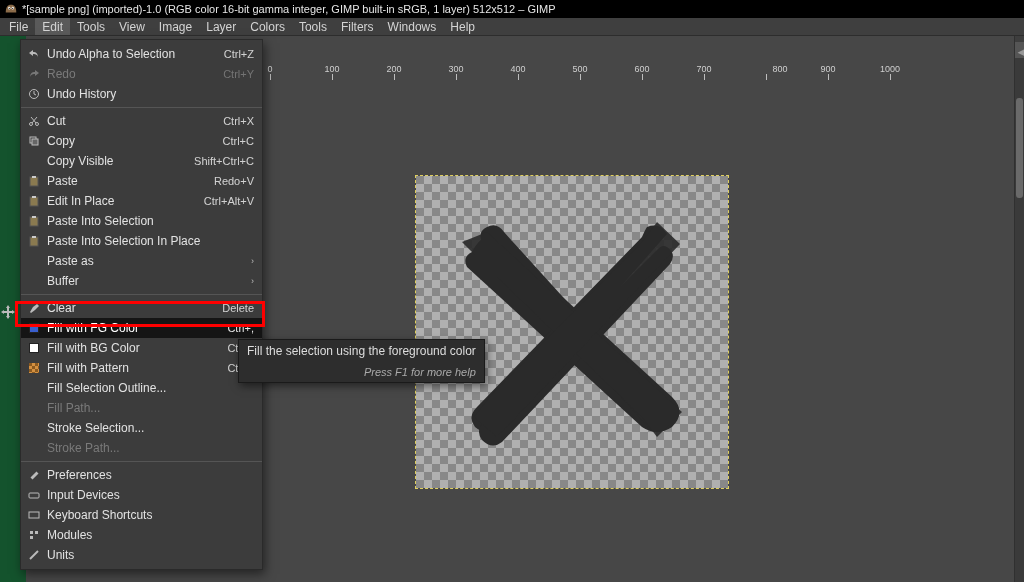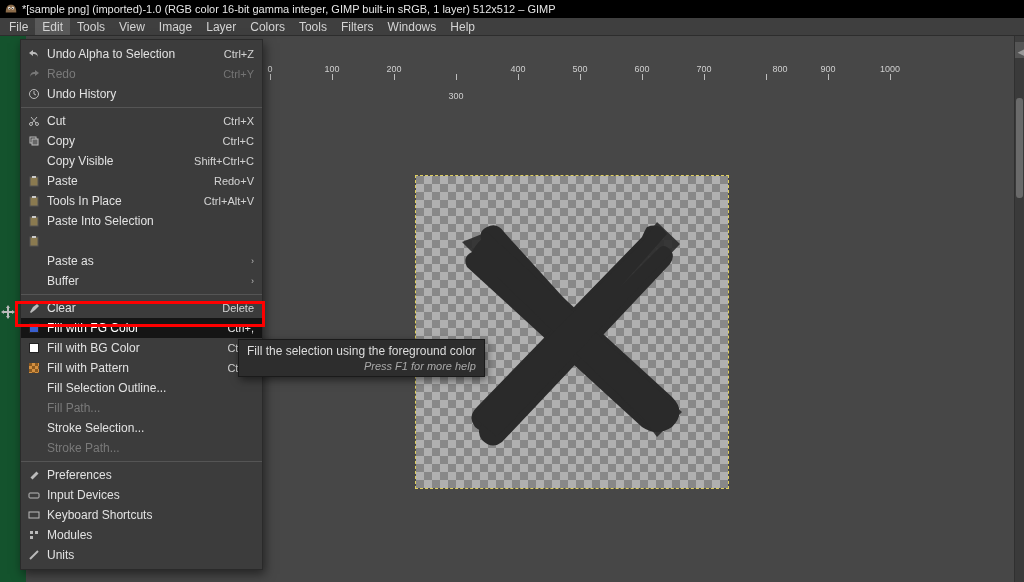--- a/index.html
+++ b/index.html
@@ -157,21 +157,21 @@
       position: absolute;
       top: 339px; left: 238px;
       background: #2d2d2d;
       border: 1px solid #1a1a1a;
       padding: 4px 8px;
       box-shadow: 2px 3px 8px rgba(0,0,0,0.5);
       color: #ddd;
       font-size: 12px;
       z-index: 1003;
     }
-    .tooltip .t2 { font-style: italic; color:#aaa; text-align:right; font-size:11px; margin-top:2px;}
+    .tooltip .t2 { font-style: italic; color:#aaa; text-align:right; font-size:11px; margin-top:8px;}
 
     .scrollbar-v {
       position:absolute; right:0; top:22px; bottom:0; width:9px;
       background:#3a3a3a;
     }
     .scrollbar-v .thumb {
       position:absolute; left:1px; right:1px; top:40px; height:100px;
       background:#6a6a6a; border-radius:3px;
     }
     .swatch-fg { width:10px;height:10px;background:#3a5fcd;border:1px solid #222;display:inline-block;}
@@ -249,21 +249,21 @@
         <span style="left: 90px;">-200</span>
         <div class="tick" style="left: 90px;"></div>
         <span style="left: 152px;">-100</span>
         <div class="tick" style="left: 152px;"></div>
         <span style="left: 214px;">0</span>
         <div class="tick" style="left: 214px;"></div>
         <span style="left: 276px;">100</span>
         <div class="tick" style="left: 276px;"></div>
         <span style="left: 338px;">200</span>
         <div class="tick" style="left: 338px;"></div>
-        <span style="left: 400px; margin-top: 27px;">300</span>
+        <span style="left: 400px;">300</span>
         <div class="tick" style="left: 400px;"></div>
         <span style="left: 462px;">400</span>
         <div class="tick" style="left: 462px;"></div>
         <span style="left: 524px;">500</span>
         <div class="tick" style="left: 524px;"></div>
         <span style="left: 586px;">600</span>
         <div class="tick" style="left: 586px;"></div>
         <span style="left: 648px;">700</span>
         <div class="tick" style="left: 648px;"></div>
         <span style="left: 724px;">800</span>
@@ -363,39 +363,40 @@
       <span class="mi-label">Paste</span>
       <span class="mi-accel">Redo+V</span>
     </div>
     <div class="menu-row">
       <span class="mi-icon">
         <svg width="12" height="12" viewBox="0 0 12 12">
           <rect x="2" y="2" width="8" height="9" fill="#8a7a50" stroke="#555"></rect>
           <rect x="4" y="1" width="4" height="2" fill="#ccc"></rect>
         </svg>
       </span>
-      <span class="mi-label">Tools In Place</span>
+      <span class="mi-label">Edit In Place</span>
       <span class="mi-accel">Ctrl+Alt+V</span>
     </div>
     <div class="menu-row">
       <span class="mi-icon">
         <svg width="12" height="12" viewBox="0 0 12 12">
           <rect x="2" y="2" width="8" height="9" fill="#8a7a50" stroke="#555"></rect>
           <rect x="4" y="1" width="4" height="2" fill="#ccc"></rect>
         </svg>
       </span>
       <span class="mi-label">Paste Into Selection</span>
     </div>
     <div class="menu-row">
       <span class="mi-icon">
         <svg width="12" height="12" viewBox="0 0 12 12">
           <rect x="2" y="2" width="8" height="9" fill="#8a7a50" stroke="#555"></rect>
           <rect x="4" y="1" width="4" height="2" fill="#ccc"></rect>
         </svg>
       </span>
+      <span class="mi-label">Paste Into Selection In Place</span>
     </div>
     <div class="menu-row">
       <span class="mi-icon"></span>
       <span class="mi-label">Paste as</span>
       <span class="sub-arrow">›</span>
     </div>
     <div class="menu-row">
       <span class="mi-icon"></span>
       <span class="mi-label">Buffer</span>
       <span class="sub-arrow">›</span>

